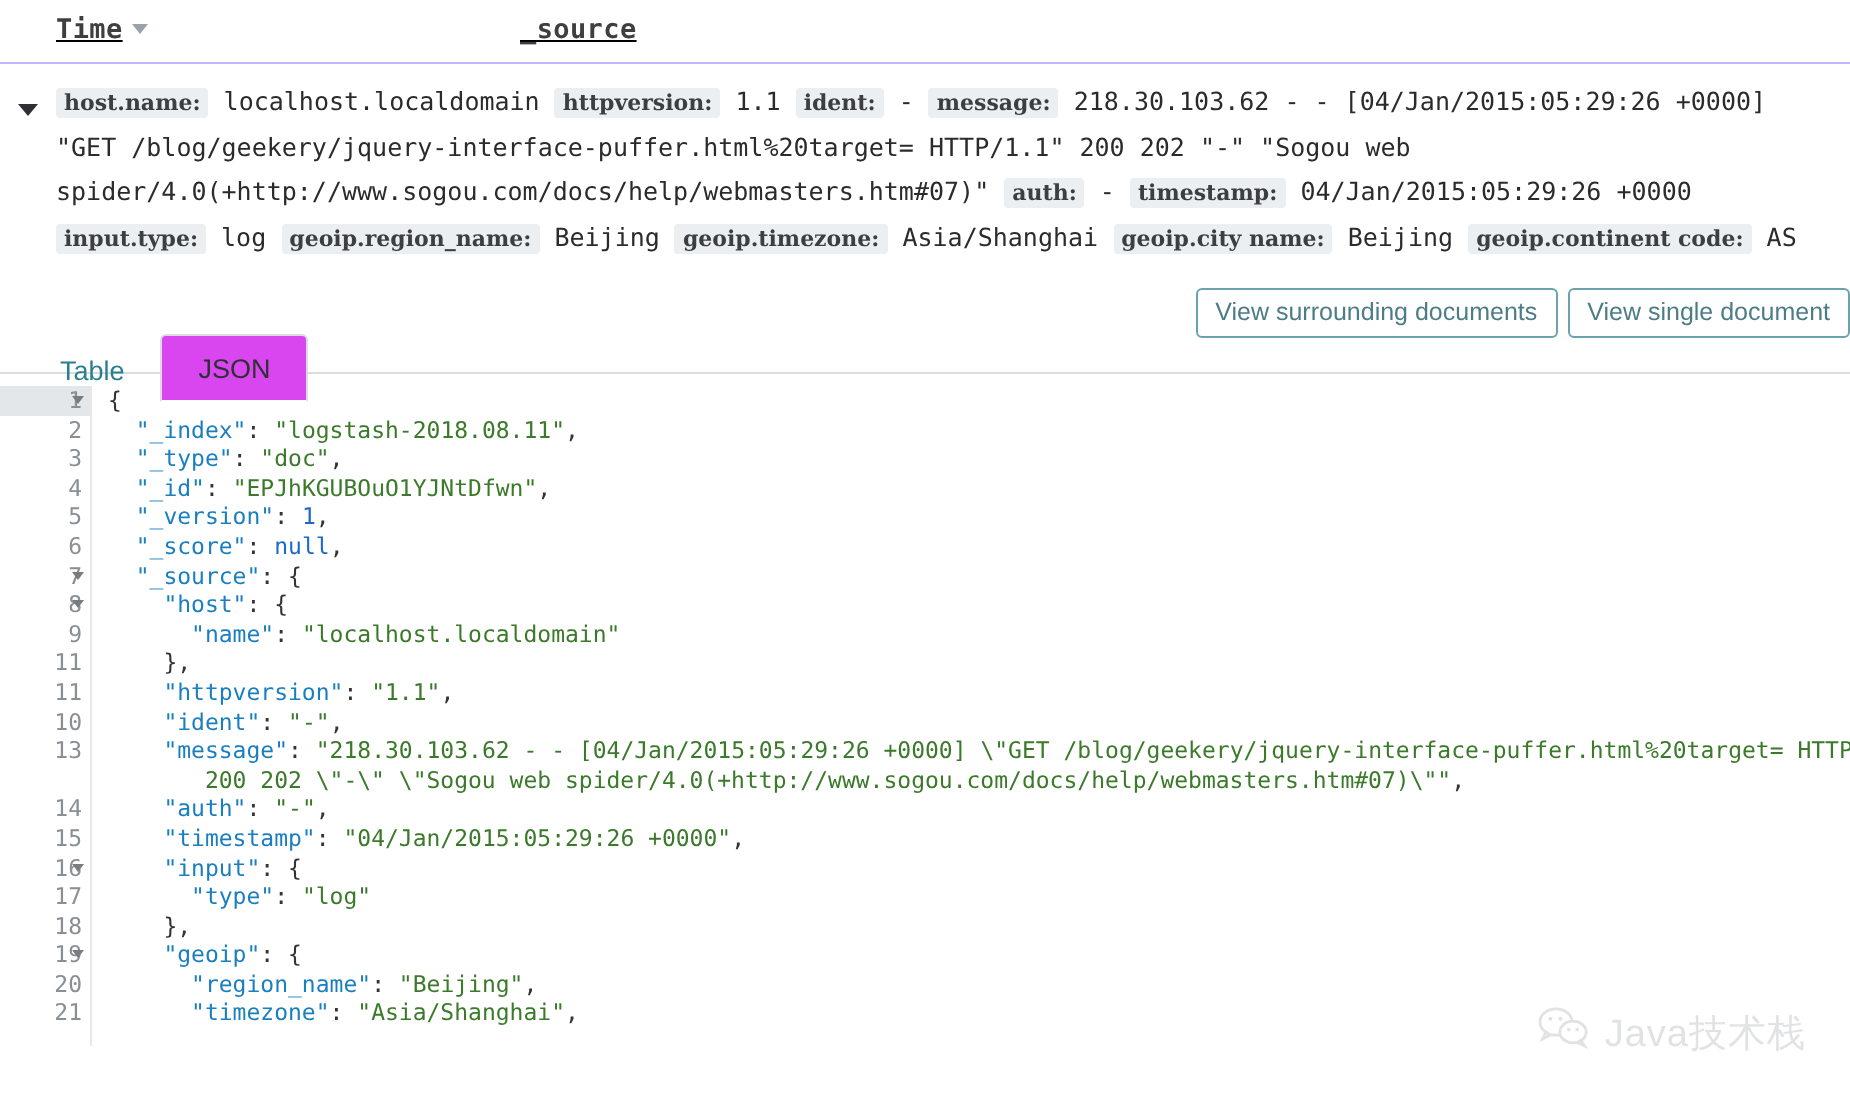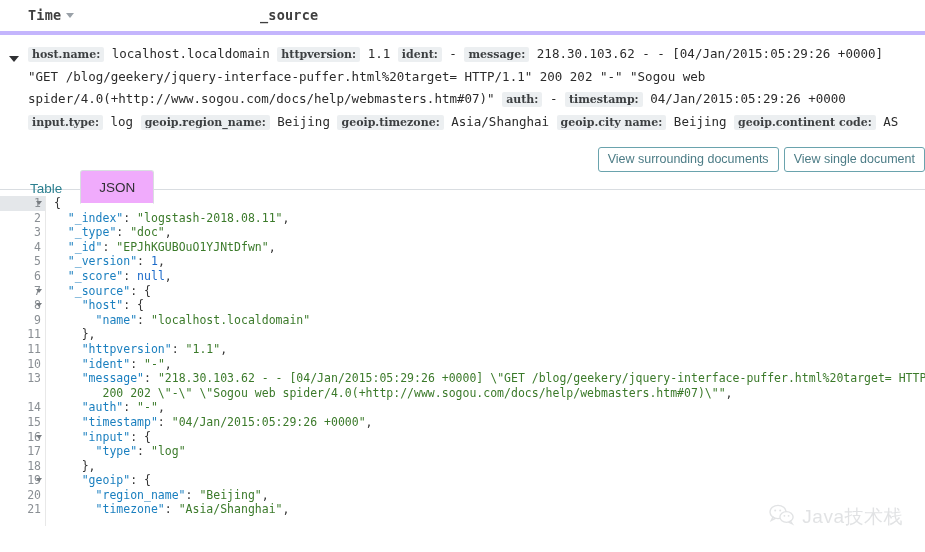--- a/index.html
+++ b/index.html
@@ -9,21 +9,22 @@
     background: #ffffff;
     font-family: "Liberation Sans", sans-serif;
     overflow: hidden;
   }
   #app { position: relative; width: 925px; height: 552px; background: #fff; }
 
   
   .doc-head {
     display: flex; align-items: flex-end;
     padding: 6px 0 7px 0;
-    border-bottom: 4px solid #c4b5fd;
+    border-bottom: 1px solid #c4b5fd;
+    text-decoration: underline;
   }
   .col-caret { width: 28px; flex: 0 0 28px; }
   .col-time  { width: 232px; flex: 0 0 232px; }
   .col-src   { flex: 1 1 auto; }
   .head-label {
     font-size: 13.5px; color: #3f3f3f; font-weight: bold;
     font-family: "DejaVu Sans Mono", monospace;
     letter-spacing: .2px;
   }
   .sort-caret {
@@ -77,21 +78,21 @@
     border-bottom: 1px solid #d9dde1;
     padding-left: 12px;
   }
   .tab {
     font-size: 13.5px; font-family: Liberation Sans, sans-serif;
     padding: 9px 18px 8px 18px; cursor: pointer;
     position: relative; top: 15px;
   }
   .tab.inactive { color: #2b7f8f; }
   .tab.active {
-    color: #2f3033; background: #f0abfc;
+    color: #2f3033; background: #d946ef;
     border: 1px solid #d9dde1; border-bottom: 1px solid #fff;
     border-radius: 3px 3px 0 0;
     text-align: center;
   }
   .tab-actions {
     position: absolute; right: 0px; bottom: 17px;
     display: flex; gap: 5px;
   }
   .btn {
     font-size: 12.5px; color: #4c7c86;

